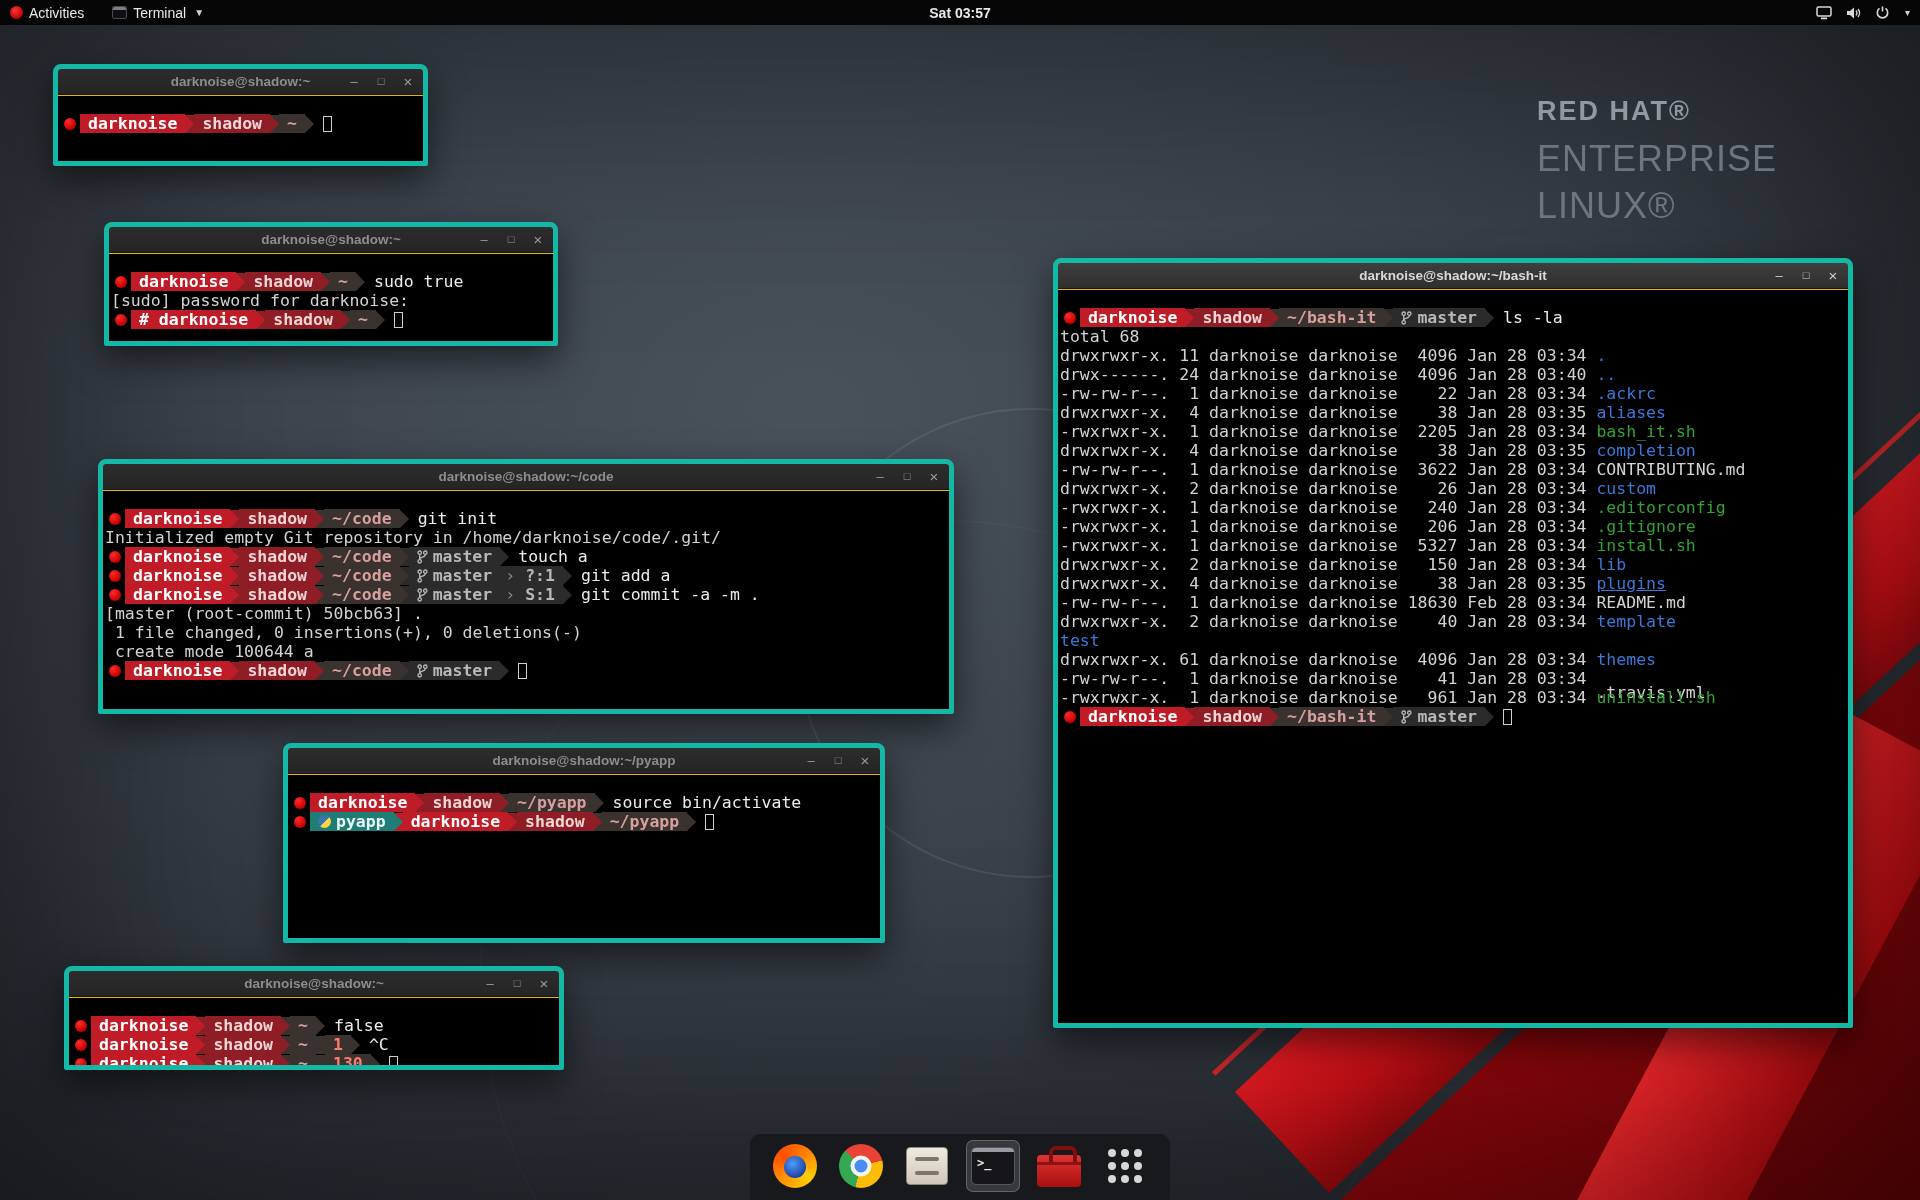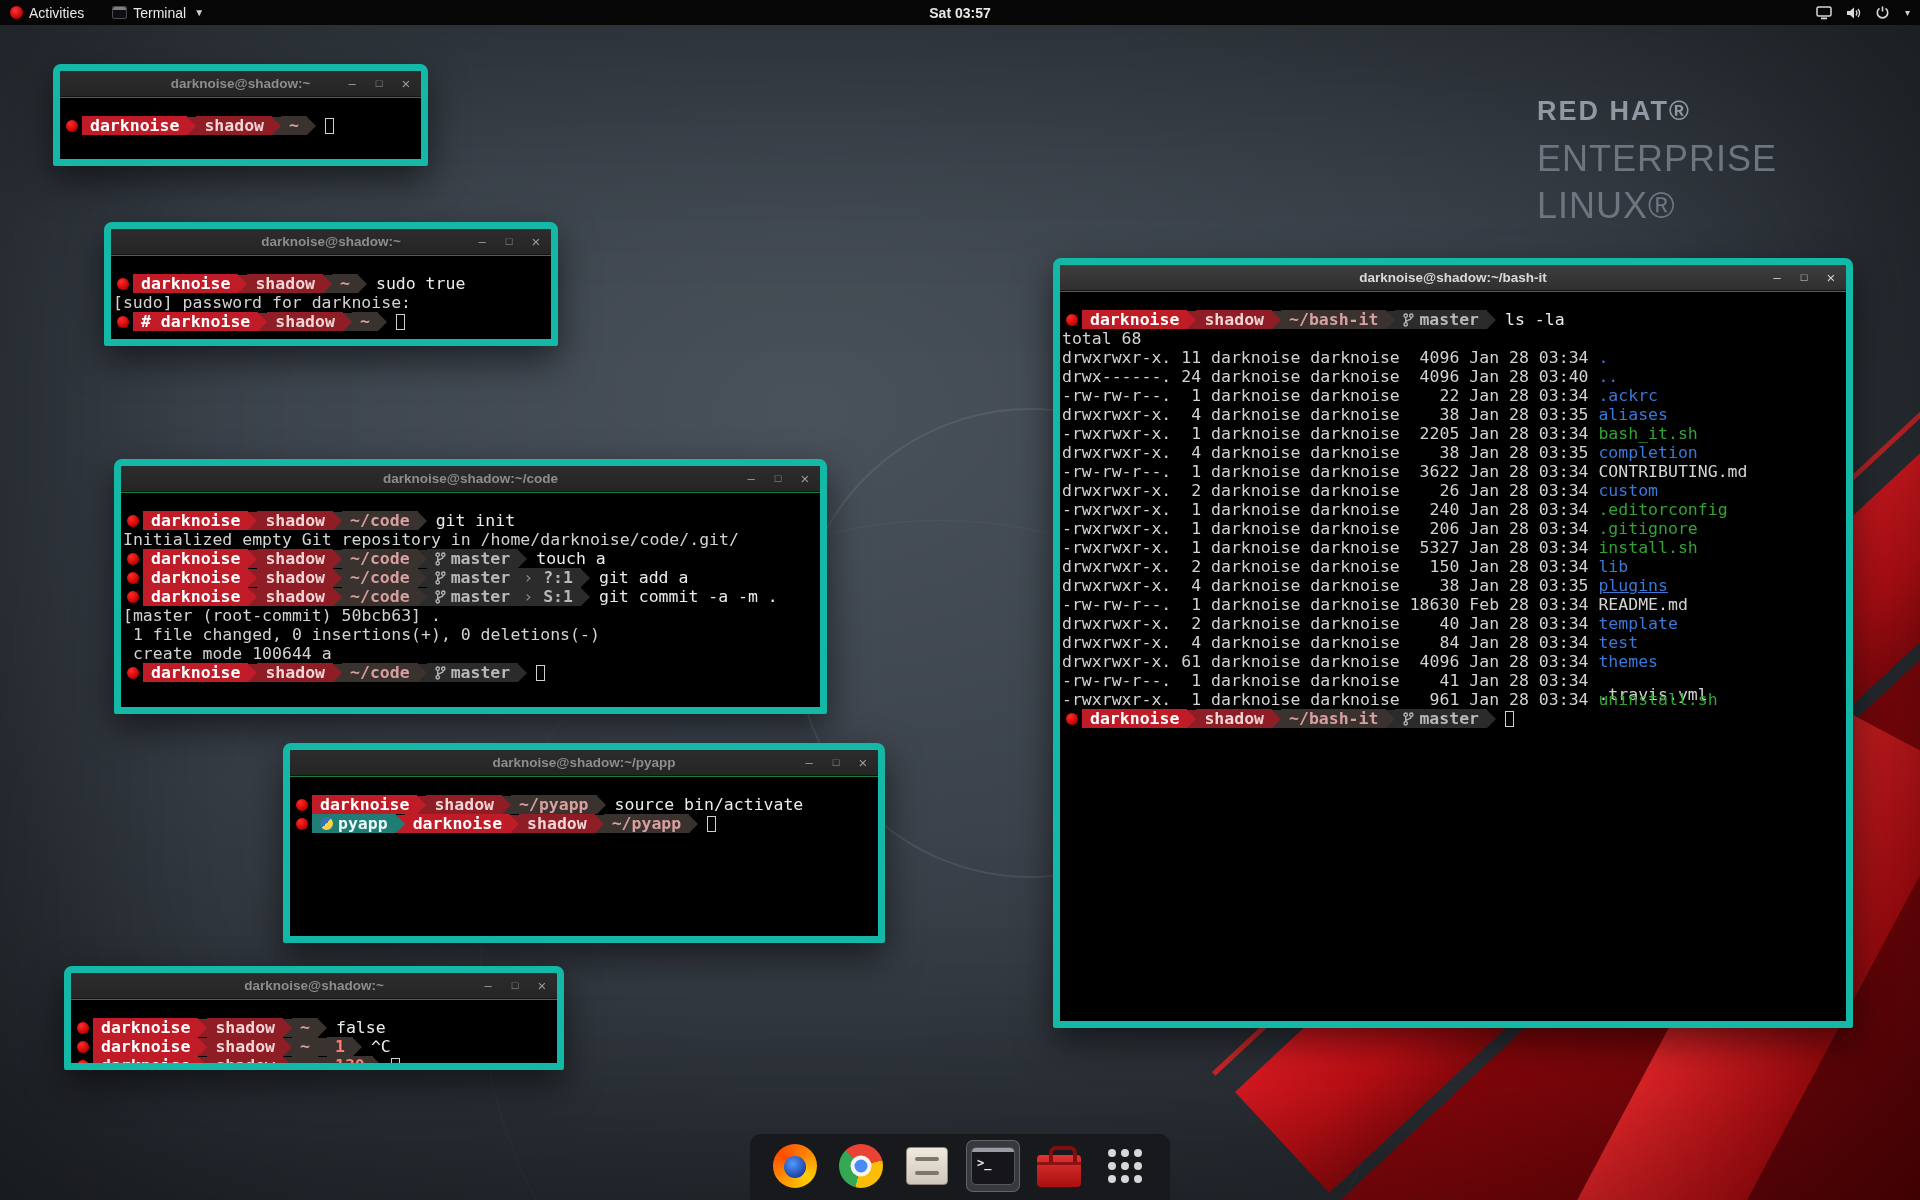--- a/index.html
+++ b/index.html
@@ -36,22 +36,22 @@
   .redhat-icon{width:13px;height:13px;border-radius:50%;
     background:radial-gradient(circle at 40% 35%, #ff3333, #b80000 75%)}
   .appmenu-icon{width:15px;height:13px;background:#101014;border:1px solid #4a4a50;border-radius:2px;position:relative}
   .appmenu-icon::before{content:"";position:absolute;top:0;left:0;right:0;height:3px;background:#7d7d84;border-radius:2px 2px 0 0}
   .caret{font-size:10px;color:#cfcfcf;margin-left:2px}
   .tb-clock{position:absolute;left:50%;transform:translateX(-50%);font-weight:bold}
   .tb-right{position:absolute;right:10px;top:0;display:flex;align-items:center;gap:13px;height:100%}
 
   
   .windows-layer{position:absolute;inset:0;z-index:10}
-  .term-window{position:absolute;border:7px solid #14b8a6;border-radius:8px 8px 2px 2px;
-    box-shadow:0 14px 36px rgba(0,0,0,.55);background:#15803d;overflow:hidden}
+  .term-window{position:absolute;border:5px solid #14b8a6;border-radius:8px 8px 2px 2px;
+    box-shadow:0 14px 36px rgba(0,0,0,.55);background:#eab308;overflow:hidden}
   .term-window.focused{z-index:20}
   .titlebar{height:26px;background:linear-gradient(#2c2c2c,#252525);border-bottom:1px solid #151515;
     position:relative;display:flex;align-items:center;justify-content:center}
   .focused .titlebar{background:linear-gradient(#3e3e3e,#2f2f2f)}
   .title{font-size:13.5px;font-weight:bold;color:#8d8d8d}
   .focused .title{color:#dadada}
   .win-buttons{position:absolute;right:8px;top:0;height:100%;display:flex;align-items:center;gap:13px}
   .win-btn{color:#9d9d9d;font-size:13px;width:14px;text-align:center;line-height:1}
   .win-btn.maximize{font-size:11px}
   .win-btn.close{font-size:15px}
@@ -176,21 +176,21 @@
           <span class="win-btn maximize">□</span>
           <span class="win-btn close">×</span>
         </div>
       </div>
       <div class="term-body">
         <div class="term-line"><span class="prompt-icon"></span><span class="pl-seg" style="background: rgb(192, 28, 40); color: rgb(255, 255, 255);"><span class="seg-text">darknoise</span></span><span class="pl-arrow" style="border-left-color: rgb(192, 28, 40); background: rgb(143, 29, 38);"></span><span class="pl-seg" style="background: rgb(143, 29, 38); color: rgb(242, 213, 213);"><span class="seg-text">shadow</span></span><span class="pl-arrow" style="border-left-color: rgb(143, 29, 38); background: rgb(57, 50, 47);"></span><span class="pl-seg" style="background: rgb(57, 50, 47); color: rgb(216, 159, 159);"><span class="seg-text">~</span></span><span class="pl-arrow" style="border-left-color: rgb(57, 50, 47);"></span><span class="term-cmd">sudo true</span></div>
         <div class="term-line"><span class="term-out">[sudo] password for darknoise:</span></div>
         <div class="term-line"><span class="prompt-icon"></span><span class="pl-seg" style="background: rgb(192, 28, 40); color: rgb(255, 255, 255);"><span class="seg-text"># darknoise</span></span><span class="pl-arrow" style="border-left-color: rgb(192, 28, 40); background: rgb(143, 29, 38);"></span><span class="pl-seg" style="background: rgb(143, 29, 38); color: rgb(242, 213, 213);"><span class="seg-text">shadow</span></span><span class="pl-arrow" style="border-left-color: rgb(143, 29, 38); background: rgb(57, 50, 47);"></span><span class="pl-seg" style="background: rgb(57, 50, 47); color: rgb(216, 159, 159);"><span class="seg-text">~</span></span><span class="pl-arrow" style="border-left-color: rgb(57, 50, 47);"></span><span class="term-cursor"></span></div>
       </div>
     </div>
-    <div class="term-window" style="left: 114px; top: 459px; width: 713px; height: 255px;">
+    <div class="term-window" style="left: 98px; top: 459px; width: 856px; height: 255px;">
       <div class="titlebar">
         <div class="title">darknoise@shadow:~/code</div>
         <div class="win-buttons">
           <span class="win-btn minimize">–</span>
           <span class="win-btn maximize">□</span>
           <span class="win-btn close">×</span>
         </div>
       </div>
       <div class="term-body">
         <div class="term-line"><span class="prompt-icon"></span><span class="pl-seg" style="background: rgb(192, 28, 40); color: rgb(255, 255, 255);"><span class="seg-text">darknoise</span></span><span class="pl-arrow" style="border-left-color: rgb(192, 28, 40); background: rgb(143, 29, 38);"></span><span class="pl-seg" style="background: rgb(143, 29, 38); color: rgb(242, 213, 213);"><span class="seg-text">shadow</span></span><span class="pl-arrow" style="border-left-color: rgb(143, 29, 38); background: rgb(57, 50, 47);"></span><span class="pl-seg" style="background: rgb(57, 50, 47); color: rgb(216, 159, 159);"><span class="seg-text">~/code</span></span><span class="pl-arrow" style="border-left-color: rgb(57, 50, 47);"></span><span class="term-cmd">git init</span></div>
@@ -288,21 +288,21 @@
         <div class="term-line"><span class="term-out">drwxrwxr-x.  4 darknoise darknoise    38 Jan 28 03:35 </span><span class="ls-name" style="color: rgb(59, 120, 216);">completion</span></div>
         <div class="term-line"><span class="term-out">-rw-rw-r--.  1 darknoise darknoise  3622 Jan 28 03:34 </span><span class="ls-name" style="color: rgb(211, 211, 211);">CONTRIBUTING.md</span></div>
         <div class="term-line"><span class="term-out">drwxrwxr-x.  2 darknoise darknoise    26 Jan 28 03:34 </span><span class="ls-name" style="color: rgb(59, 120, 216);">custom</span></div>
         <div class="term-line"><span class="term-out">-rwxrwxr-x.  1 darknoise darknoise   240 Jan 28 03:34 </span><span class="ls-name" style="color: rgb(51, 163, 51);">.editorconfig</span></div>
         <div class="term-line"><span class="term-out">-rwxrwxr-x.  1 darknoise darknoise   206 Jan 28 03:34 </span><span class="ls-name" style="color: rgb(51, 163, 51);">.gitignore</span></div>
         <div class="term-line"><span class="term-out">-rwxrwxr-x.  1 darknoise darknoise  5327 Jan 28 03:34 </span><span class="ls-name" style="color: rgb(51, 163, 51);">install.sh</span></div>
         <div class="term-line"><span class="term-out">drwxrwxr-x.  2 darknoise darknoise   150 Jan 28 03:34 </span><span class="ls-name" style="color: rgb(59, 120, 216);">lib</span></div>
         <div class="term-line"><span class="term-out">drwxrwxr-x.  4 darknoise darknoise    38 Jan 28 03:35 </span><span class="ls-name" style="color: rgb(59, 120, 216); text-decoration: underline;">plugins</span></div>
         <div class="term-line"><span class="term-out">-rw-rw-r--.  1 darknoise darknoise 18630 Feb 28 03:34 </span><span class="ls-name" style="color: rgb(211, 211, 211);">README.md</span></div>
         <div class="term-line"><span class="term-out">drwxrwxr-x.  2 darknoise darknoise    40 Jan 28 03:34 </span><span class="ls-name" style="color: rgb(59, 120, 216);">template</span></div>
-        <div class="term-line"><span class="term-out">drwxrwxr-x.  4 darknoise darknoise    84 Jan 28 03:34 </span><span class="ls-name" style="color: rgb(59, 120, 216);">test</span></div>
+        <div class="term-line"><span class="ls-name" style="color: rgb(59, 120, 216);">test</span></div>
         <div class="term-line"><span class="term-out">drwxrwxr-x. 61 darknoise darknoise  4096 Jan 28 03:34 </span><span class="ls-name" style="color: rgb(59, 120, 216);">themes</span></div>
         <div class="term-line"><span class="term-out">-rw-rw-r--.  1 darknoise darknoise    41 Jan 28 03:34 </span><span class="ls-name" style="color: rgb(211, 211, 211); margin-top: 28px;">.travis.yml</span></div>
         <div class="term-line"><span class="term-out">-rwxrwxr-x.  1 darknoise darknoise   961 Jan 28 03:34 </span><span class="ls-name" style="color: rgb(51, 163, 51);">uninstall.sh</span></div>
         <div class="term-line"><span class="prompt-icon"></span><span class="pl-seg" style="background: rgb(192, 28, 40); color: rgb(255, 255, 255);"><span class="seg-text">darknoise</span></span><span class="pl-arrow" style="border-left-color: rgb(192, 28, 40); background: rgb(143, 29, 38);"></span><span class="pl-seg" style="background: rgb(143, 29, 38); color: rgb(242, 213, 213);"><span class="seg-text">shadow</span></span><span class="pl-arrow" style="border-left-color: rgb(143, 29, 38); background: rgb(57, 50, 47);"></span><span class="pl-seg" style="background: rgb(57, 50, 47); color: rgb(216, 159, 159);"><span class="seg-text">~/bash-it</span></span><span class="pl-arrow" style="border-left-color: rgb(57, 50, 47); background: rgb(43, 43, 43);"></span><span class="pl-seg" style="background: rgb(43, 43, 43); color: rgb(184, 184, 184);"><svg class="branch-icon" width="11" height="14" viewBox="0 0 11 14">
               <g fill="none" stroke="#b9b9b9" stroke-width="1.3">
                 <circle cx="2.7" cy="2.7" r="1.7"></circle>
                 <circle cx="8.3" cy="2.7" r="1.7"></circle>
                 <circle cx="2.7" cy="11.3" r="1.7"></circle>
                 <path d="M2.7 4.4v5.2M8.3 4.4c0 3.4-5.6 2.2-5.6 5.2"></path>
               </g>

